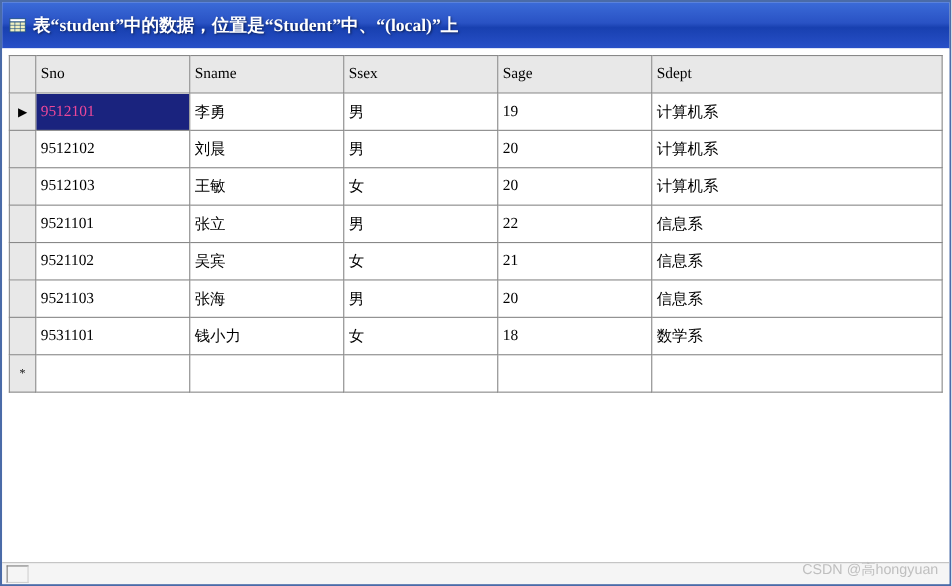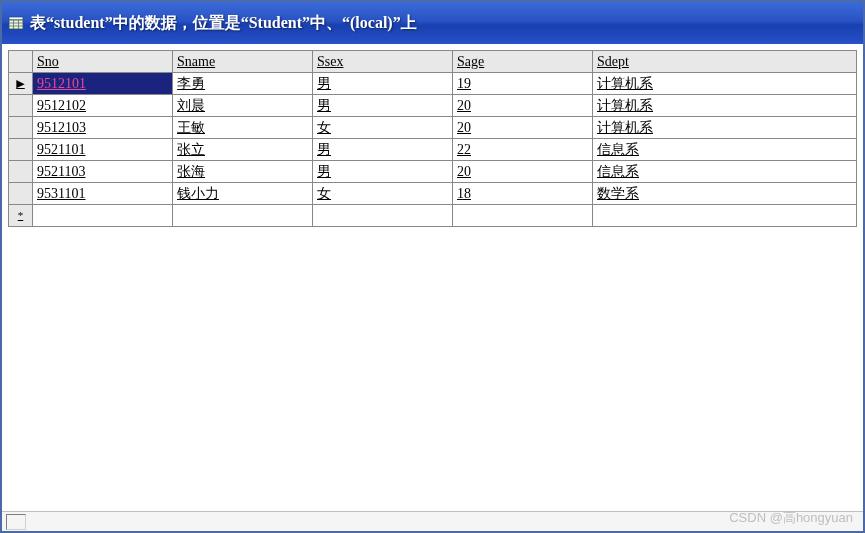--- a/index.html
+++ b/index.html
@@ -44,26 +44,25 @@
     }
     .grid {
       border-collapse: collapse;
       width: 100%;
       table-layout: fixed;
     }
     .grid th, .grid td {
       border: 1px solid #888;
       text-align: left;
       padding: 1px 4px;
-      height: 22px;
+      height: 34px;
       font-weight: normal;
       background: #fff;
       white-space: nowrap;
       overflow: hidden;
-      text-decoration: underline;
     }
     .grid th.row-selector, .grid td.row-selector {
       width: 24px;
       background: #e8e8e8;
       border: 1px solid #888;
       text-align: center;
       font-size: 12px;
       padding: 0;
       vertical-align: middle;
     }
@@ -175,20 +174,28 @@
           <tr>
             <td class="row-selector"><span class="row-indicator"></span></td>
             <td>9521101</td>
             <td>张立</td>
             <td>男</td>
             <td>22</td>
             <td>信息系</td>
           </tr>
           <tr>
             <td class="row-selector"><span class="row-indicator"></span></td>
+            <td>9521102</td>
+            <td>吴宾</td>
+            <td>女</td>
+            <td>21</td>
+            <td>信息系</td>
+          </tr>
+          <tr>
+            <td class="row-selector"><span class="row-indicator"></span></td>
             <td>9521103</td>
             <td>张海</td>
             <td>男</td>
             <td>20</td>
             <td>信息系</td>
           </tr>
           <tr>
             <td class="row-selector"><span class="row-indicator"></span></td>
             <td>9531101</td>
             <td>钱小力</td>

